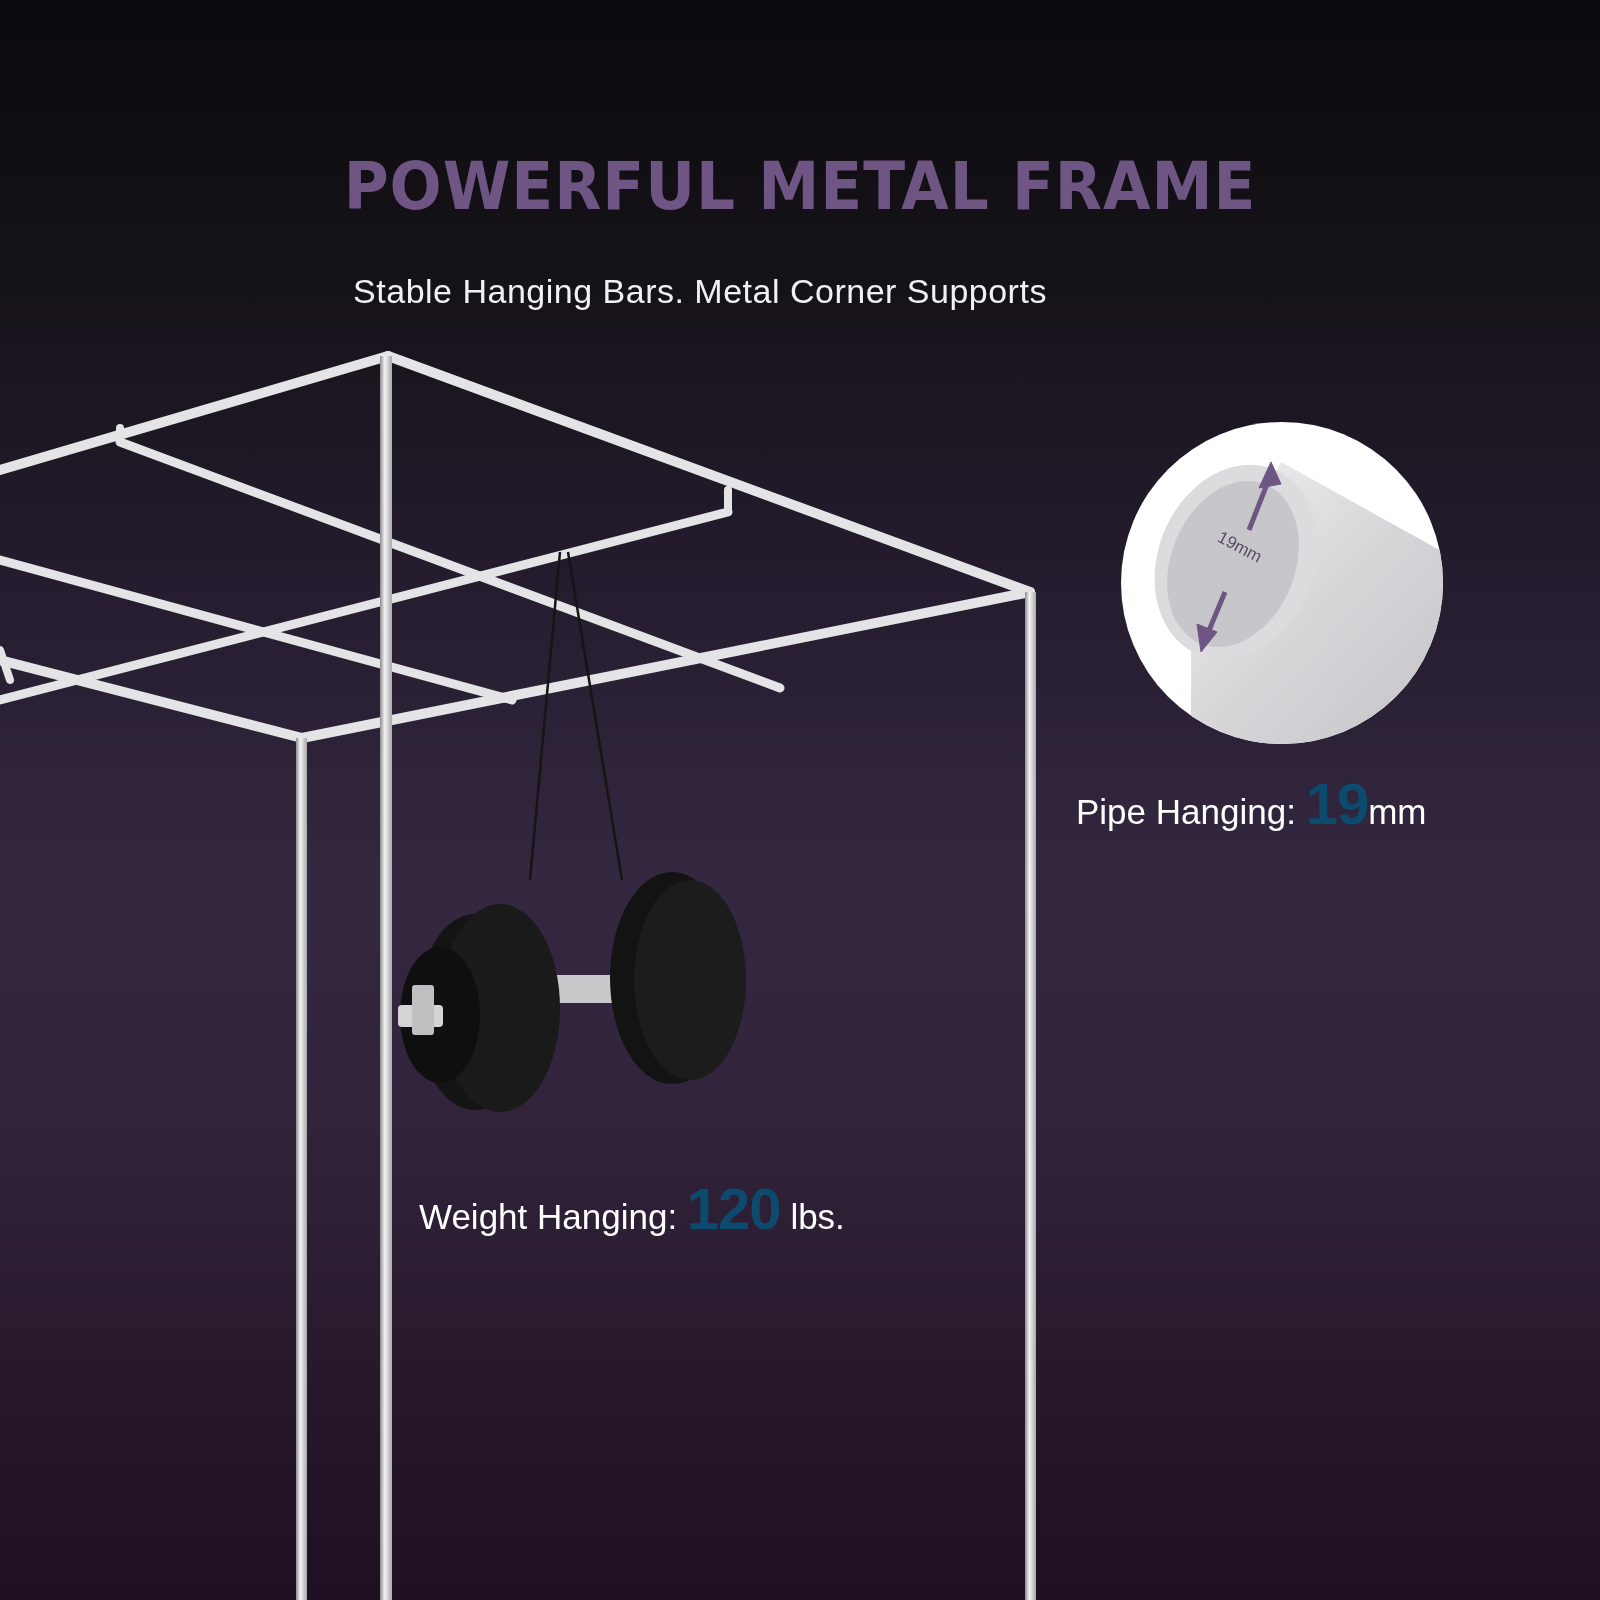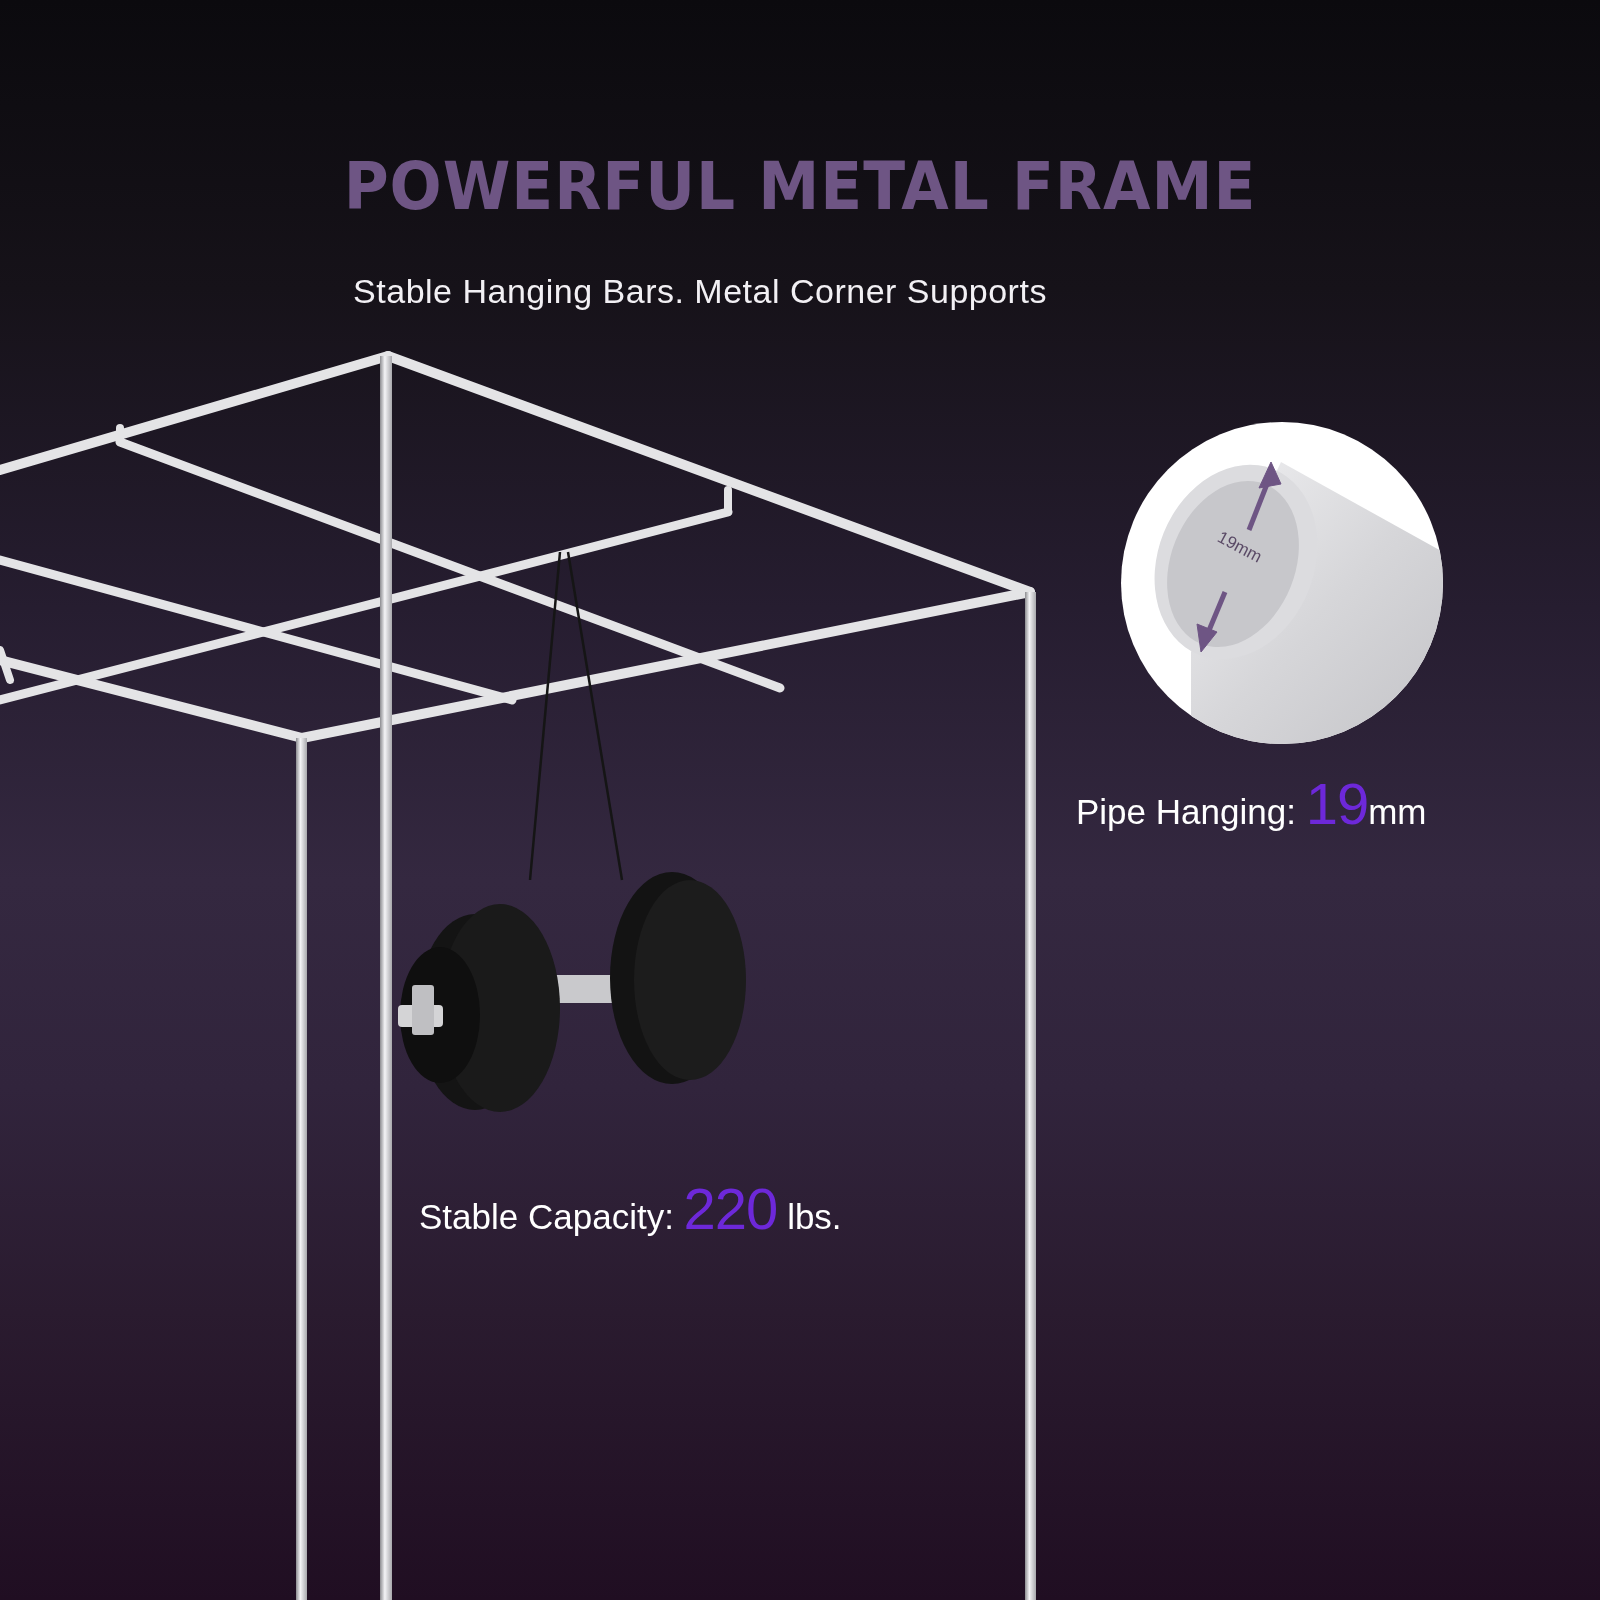--- a/index.html
+++ b/index.html
@@ -16,21 +16,21 @@
   .subhead {
     position: absolute; left: 0; width: 1400px; top: 272px; text-align: center;
     font-family: "Liberation Sans", sans-serif; font-size: 34px; color: #f2f0f4; letter-spacing: 0.5px;
   }
   .frame-svg { position: absolute; left: 0; top: 0; }
   .pipe-circle {
     position: absolute; left: 1121px; top: 422px; width: 322px; height: 322px;
     border-radius: 50%; background: #ffffff; overflow: hidden;
   }
   .spec { position: absolute; color: #ffffff; font-family: "Liberation Sans", sans-serif; font-size: 35px; white-space: nowrap; }
-  .spec .big { color: #6d28d9; font-size: 58px; font-weight: normal; letter-spacing: -1px; }
+  .spec .big { color: #0c4a6e; font-size: 58px; font-weight: bold; letter-spacing: -1px; }
   .spec-pipe { left: 1076px; top: 770px; }
   .spec-weight { left: 419px; top: 1175px; }
 </style>
 </head>
 <body>
 
 <div class="headline">POWERFUL METAL FRAME</div>
 <div class="subhead">Stable Hanging Bars. Metal Corner Supports</div>
 
 <svg class="frame-svg" width="1600" height="1600" viewBox="0 0 1600 1600">
@@ -99,16 +99,16 @@
     <text x="92" y="128" transform="rotate(28 112 130)" font-family="Liberation Sans, sans-serif" font-size="17" fill="#5a4a66">19mm</text>
   </svg>
 </div>
 
 <div class="spec spec-pipe">
   <span>Pipe Hanging:</span>
   <span class="big">19</span><span>mm</span>
 </div>
 
 <div class="spec spec-weight">
-  <span>Stable Capacity:</span>
-  <span class="big">220</span>
+  <span>Weight Hanging:</span>
+  <span class="big">120</span>
   <span>lbs.</span>
 </div>
 
 </body></html>

